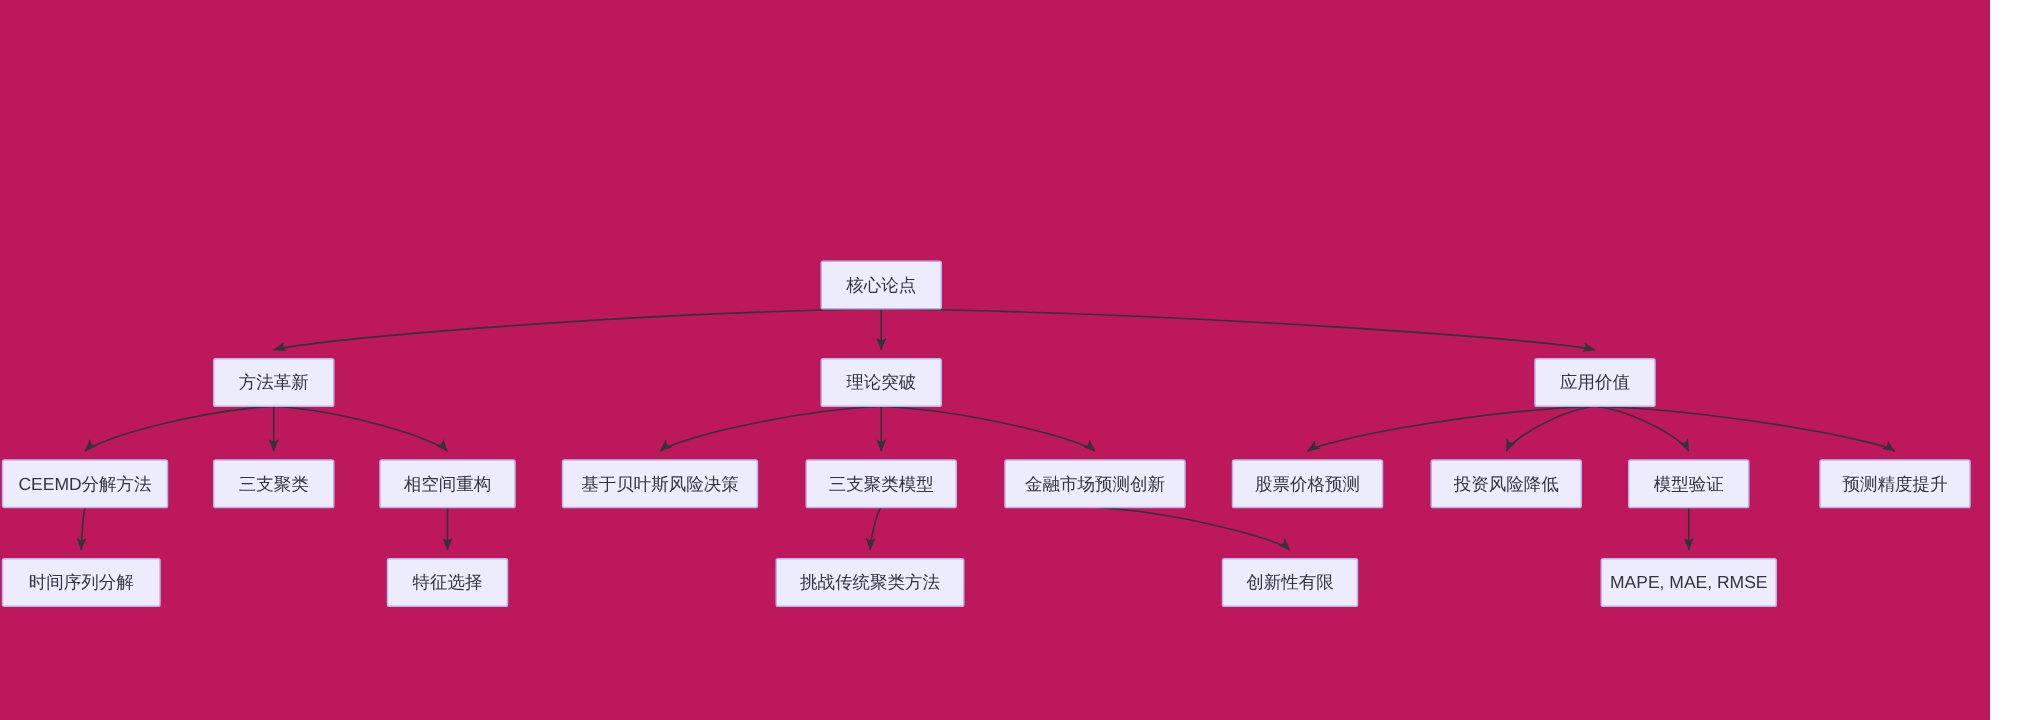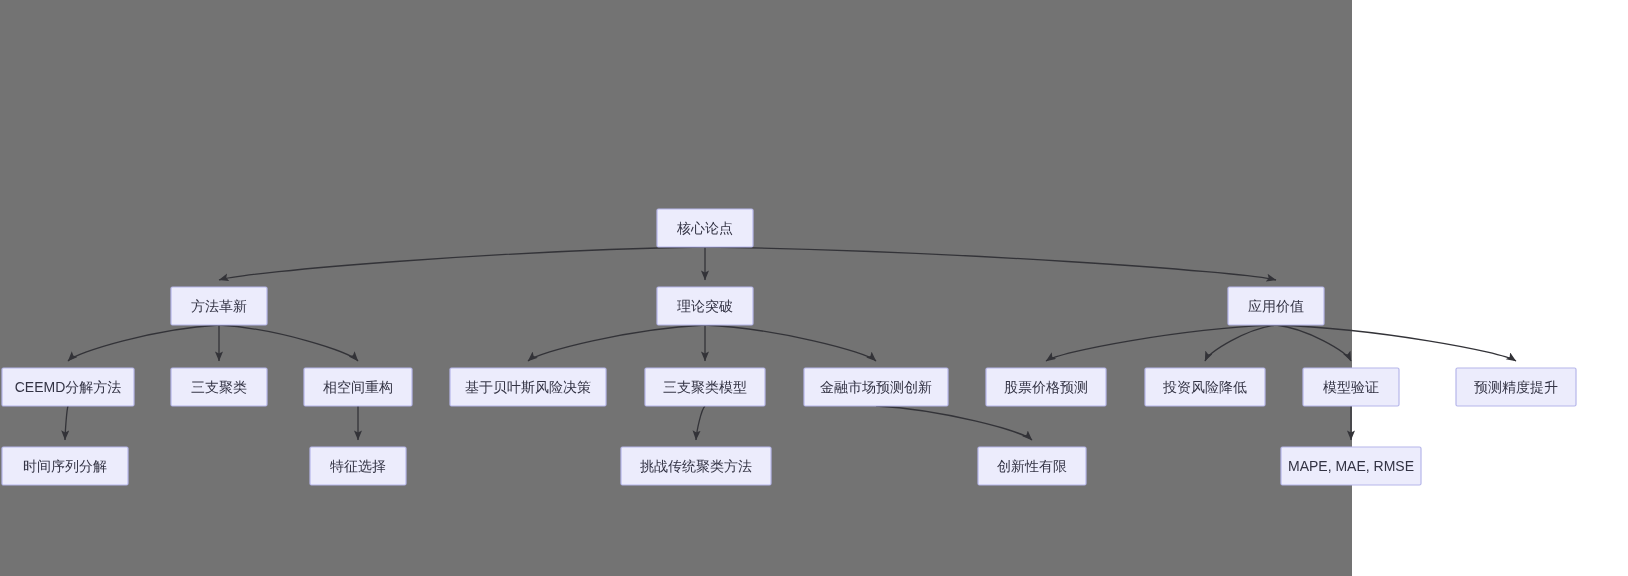--- a/index.html
+++ b/index.html
@@ -9,23 +9,23 @@
     background: #ffffff;
   }
   body {
     width: 1628px;
     height: 576px;
     overflow: hidden;
     font-family: "Liberation Sans", "DejaVu Sans", sans-serif;
   }
   #diagram-root {
     position: relative;
-    width: 1352px;
+    width: 1592px;
     height: 576px;
-    background: #737373;
+    background: #be185d;
   }
   svg#flowchart {
     display: block;
     width: 1628px;
     height: 576px;
   }
   .node-rect {
     fill: #ececfc;
     stroke: #b6b6ea;
     stroke-width: 1.2px;

